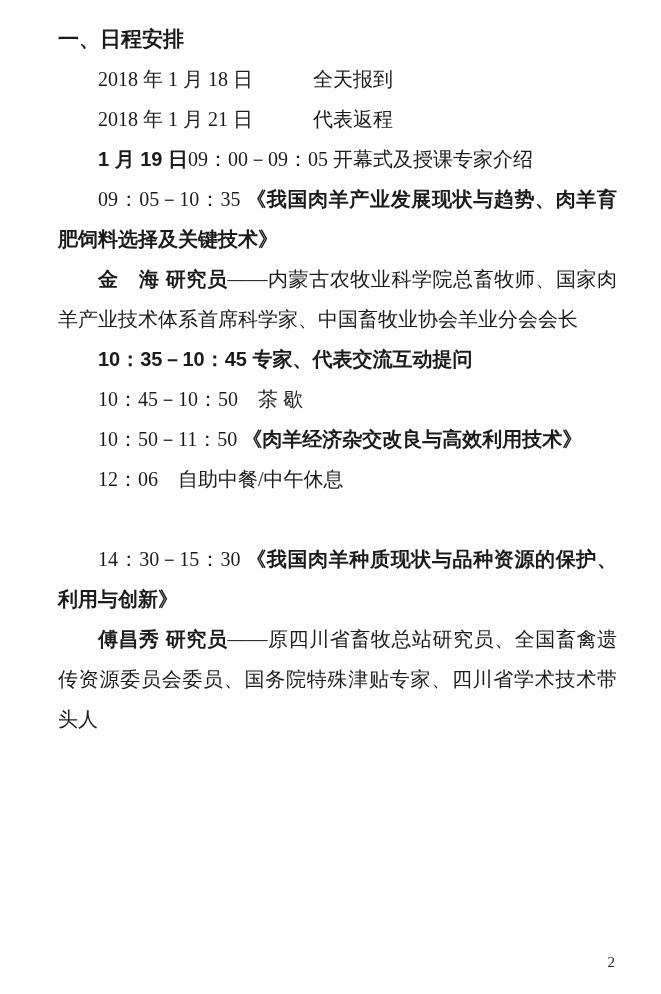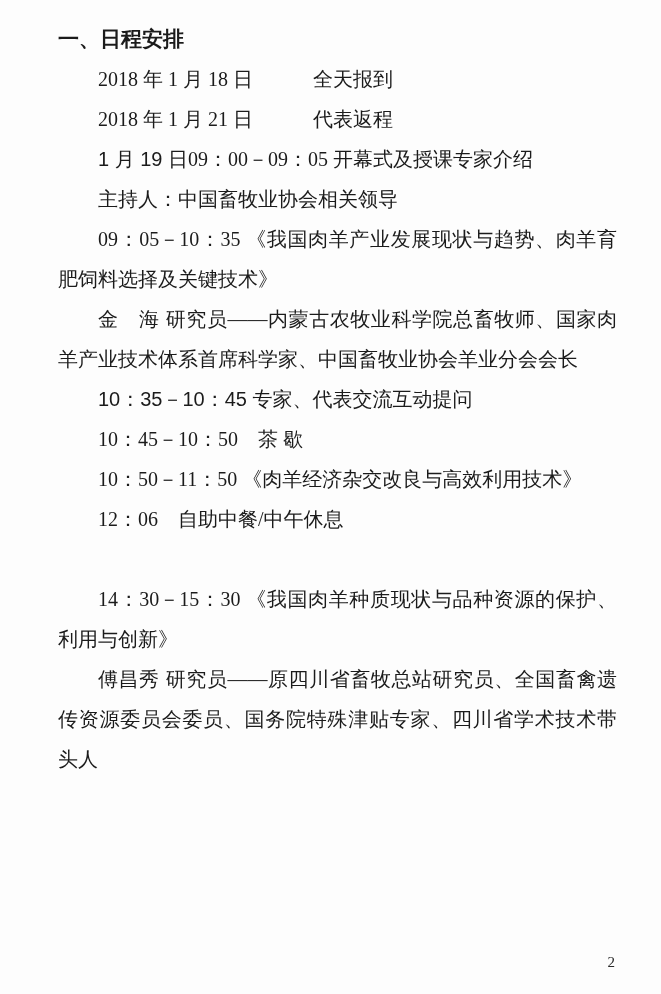--- a/index.html
+++ b/index.html
@@ -24,21 +24,21 @@
     margin: 0;
     text-indent: 2em;
   }
   .heading {
     text-indent: 0;
     font-weight: 700;
     font-size: 21px;
     font-family: "Liberation Sans", "DejaVu Sans", sans-serif;
   }
   .b {
-    font-weight: 400;
+    font-weight: 700;
     font-family: "Liberation Sans", "DejaVu Sans", sans-serif;
   }
   .blank { min-height: 40px; }
   .page-number {
     position: absolute;
     right: 46px;
     bottom 24px;
     bottom: 24px;
     font-size: 15px;
     line-height: 15px;
@@ -62,23 +62,20 @@
 
     <p class="para">
       <span>2018 年 1 月 21 日　　　代表返程</span>
     </p>
 
 
     <p class="para">
       <span class="b">1 月 19 日</span><span>09：00－09：05 开幕式及授课专家介绍</span>
     </p>
 
-    <p class="para">
-      <span>主持人：中国畜牧业协会相关领导</span>
-    </p>
 
     <p class="para">
       <span>09：05－10：35 </span><span class="b">《我国肉羊产业发展现状与趋势、肉羊育肥饲料选择及关键技术》</span>
     </p>
 
     <p class="para">
       <span class="b">金　海 研究员</span><span>——内蒙古农牧业科学院总畜牧师、国家肉羊产业技术体系首席科学家、中国畜牧业协会羊业分会会长</span>
     </p>
 
     <p class="para">

